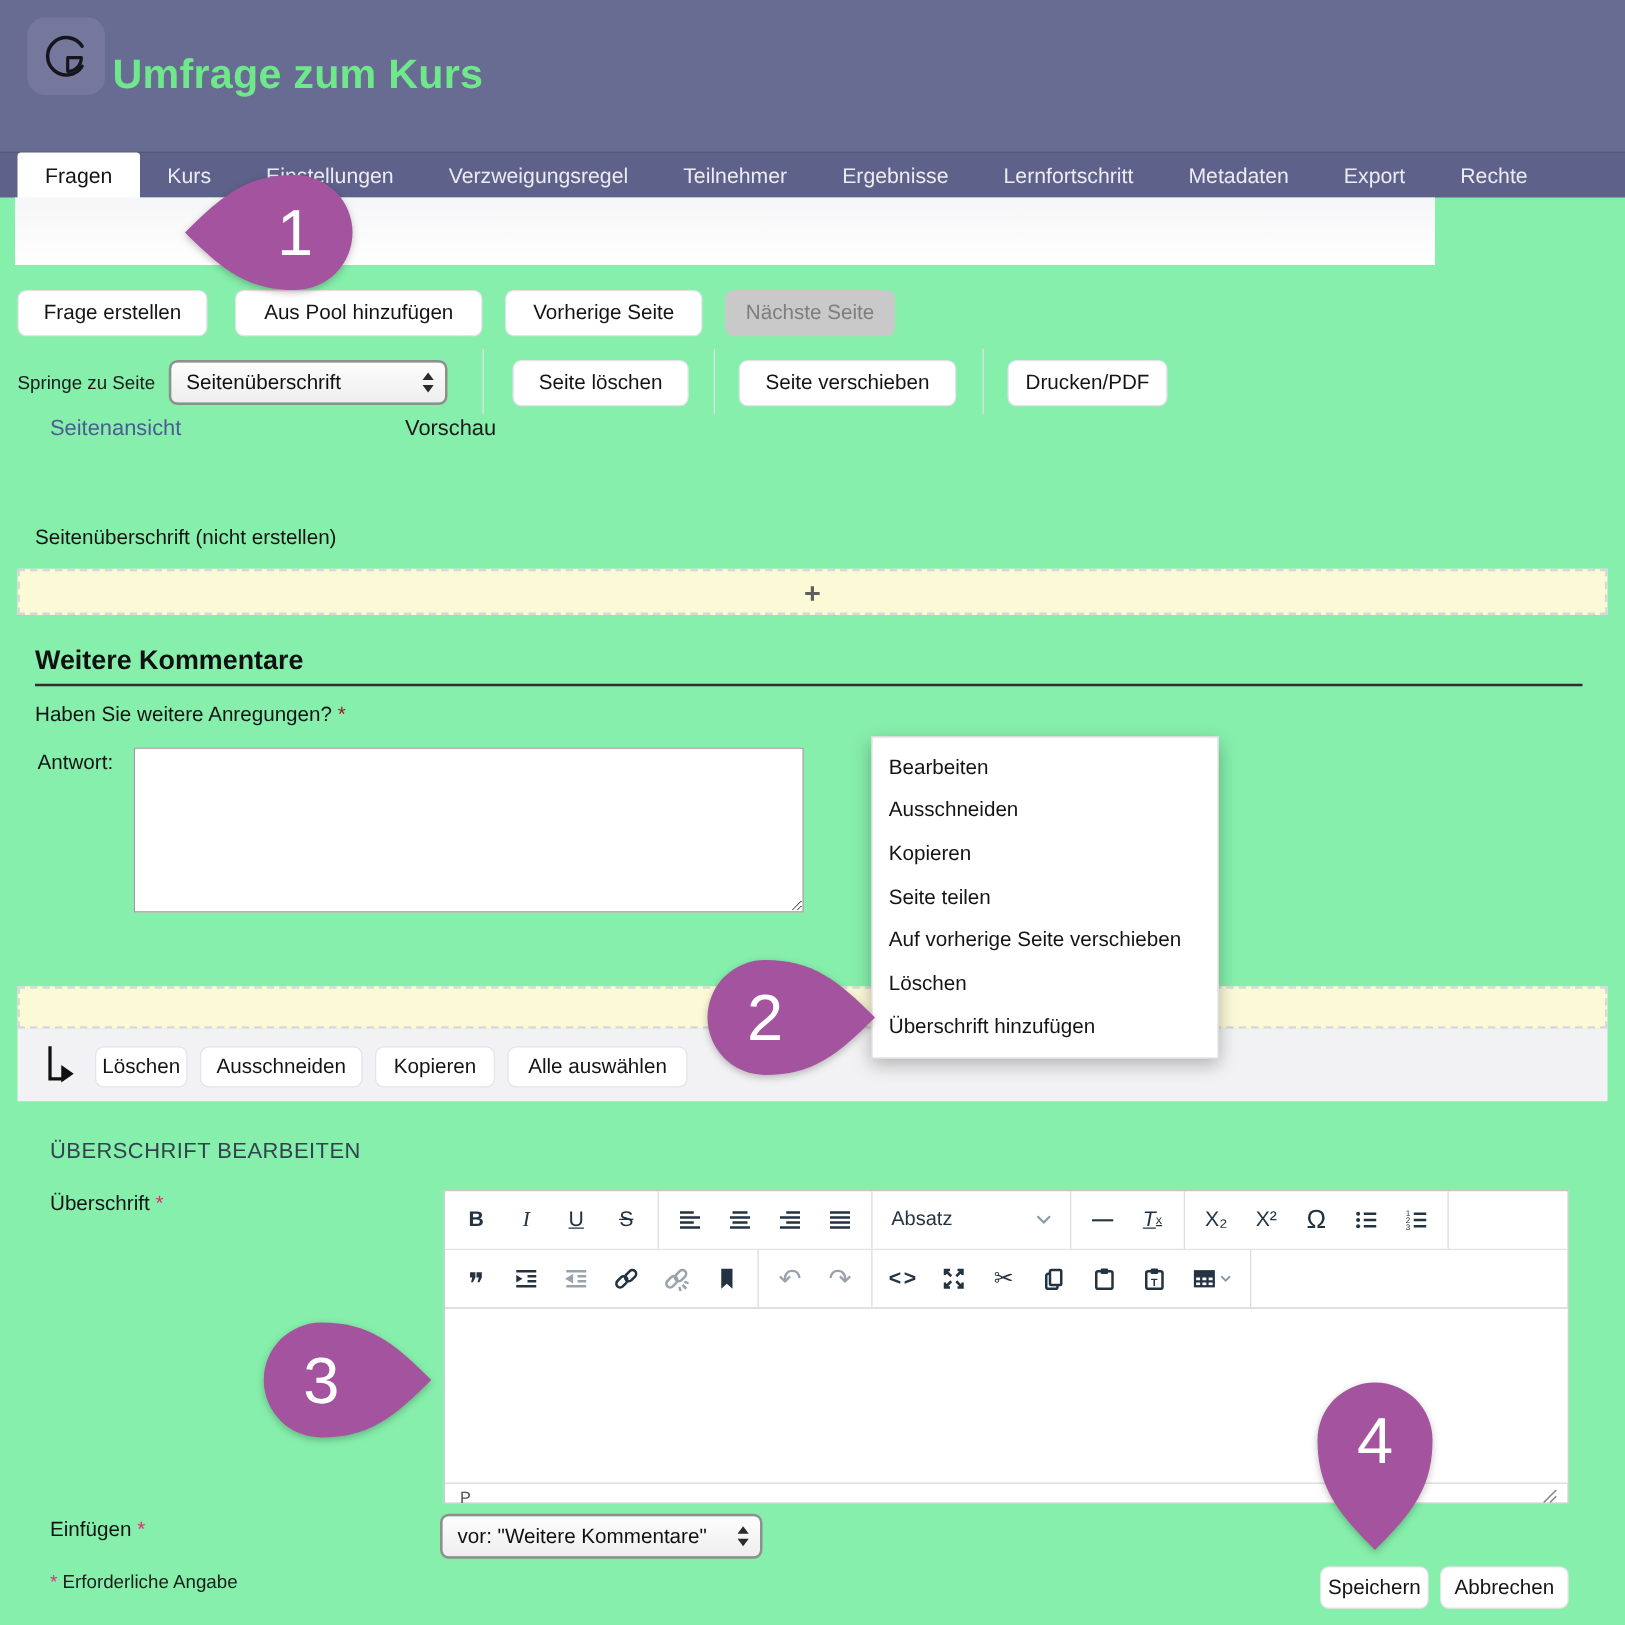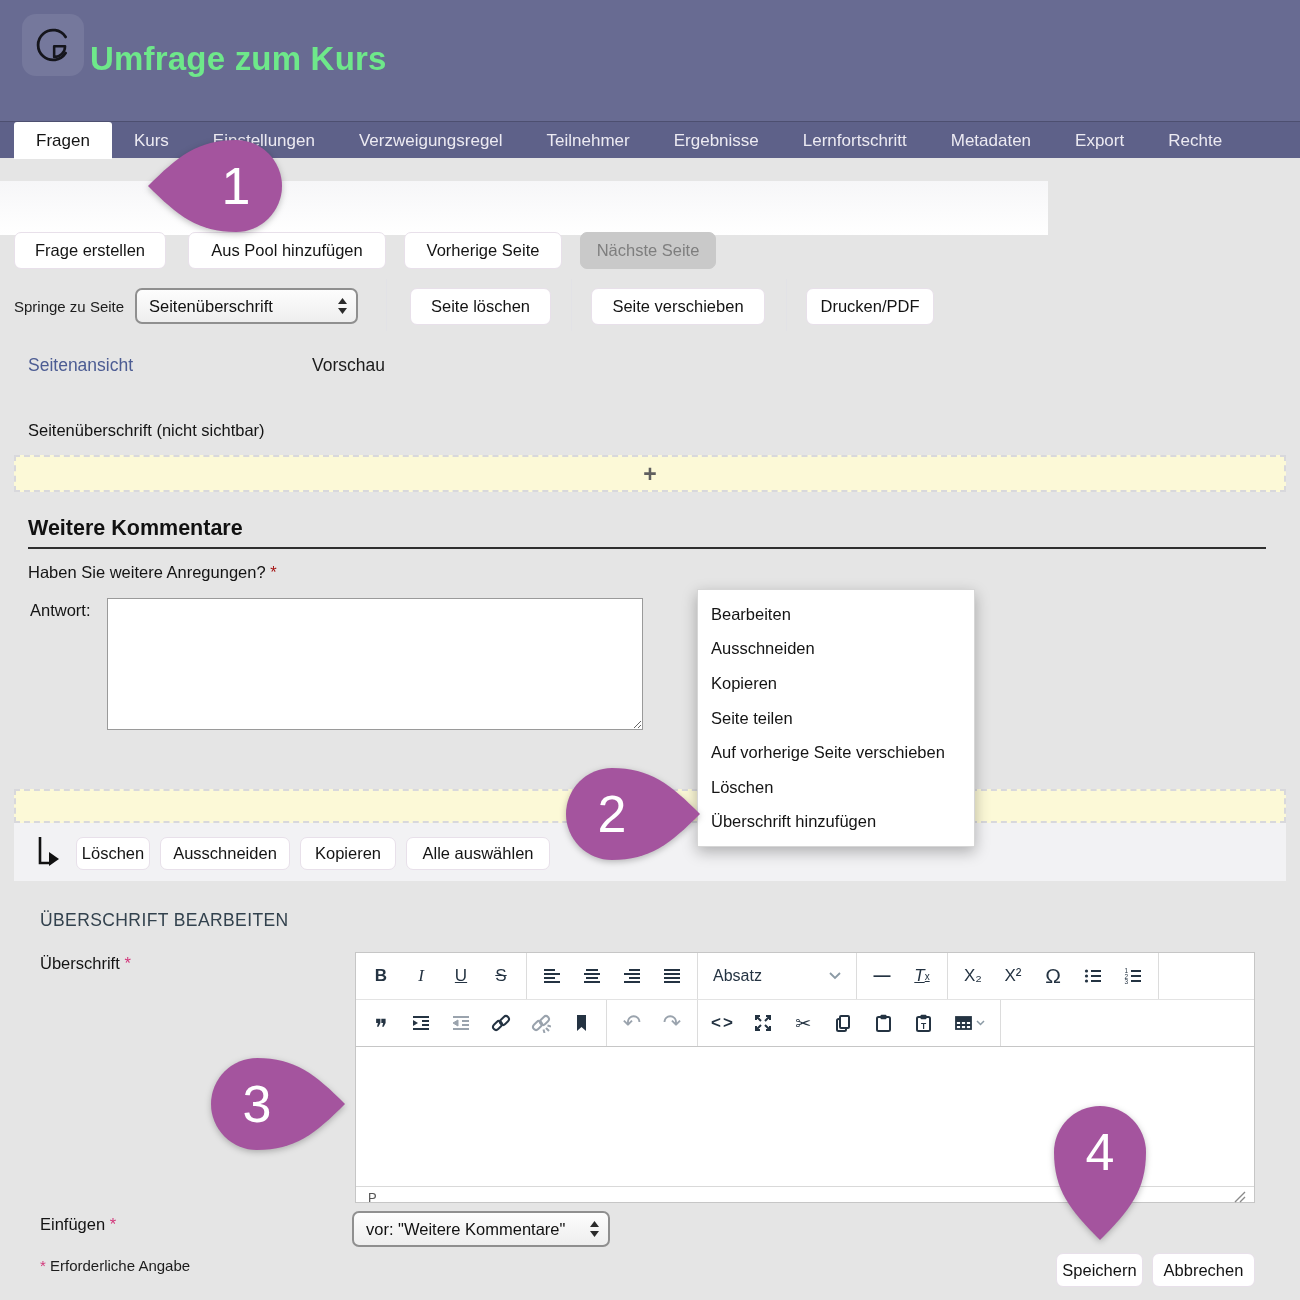--- a/index.html
+++ b/index.html
@@ -1,30 +1,30 @@
 <!DOCTYPE html>
 <html><head>
 <meta charset="utf-8">
 <style>
   * { margin:0; padding:0; box-sizing:border-box; }
   body { font-family:"Liberation Sans","DejaVu Sans",sans-serif; background:#fff; }
-  .canvas { position:relative; width:1300px; height:1300px; background:#e5e5e5; overflow:hidden; }
+  .canvas { position:relative; width:1300px; height:1300px; background:#86efac; overflow:hidden; }
 
   
   .hdr { position:absolute; left:0; top:0; width:1300px; height:121px; background:#686b92; }
   .tabbar { position:absolute; left:0; top:121px; width:1300px; height:37px; background:#5e6189; border-top:1px solid rgba(0,0,0,.18); }
   .logo { position:absolute; left:22px; top:14px; width:62px; height:62px; border-radius:14px; background:#75789c; display:flex; align-items:center; justify-content:center; }
   .apptitle { position:absolute; left:90px; top:40px; font-size:33px; font-weight:700; color:#6ee88a; letter-spacing:.2px; }
 
   .tabs { position:absolute; left:14px; top:0; height:37px; display:flex; align-items:stretch; }
   .tab { display:flex; align-items:center; padding:0 22px; color:#eceaf2; font-size:17px; cursor:default; }
   .tab.active { background:#fff; color:#141414; border-radius:3px 3px 0 0; }
 
   
-  .subrow { position:absolute; left:0; top:158px; width:1048px; height:54px; background:linear-gradient(#f6f6f8,#ffffff);margin-top:23px; }
+  .subrow { position:absolute; left:12px; top:158px; width:1136px; height:54px; background:linear-gradient(#f6f6f8,#ffffff); }
   .linkblue { color:#4c5c93; }
   .subtab { position:absolute; top:174px; font-size:17.5px; }
 
   
   .btn { position:absolute; height:37px; display:flex; align-items:center; justify-content:center; background:#fff;
          border:1px solid #e8e0ea; border-radius:7px; font-size:16.5px; color:#141414; padding:13px 10px; }
   .btn.disabled { background:#c9c9c9; border-color:#c9c9c9; color:#7e7e7e; }
   .lbl { position:absolute; font-size:15px; color:#1c1c1c; }
 
   .mselect { position:absolute; display:flex; align-items:center; justify-content:space-between; gap:8px;
@@ -132,21 +132,21 @@
     </svg>
   </div>
 
   <div class="vdiv" style="left:386px; top:279px; height:52px;"></div>
   <div class="btn" style="left:410px; top:288px; width:141px;">Seite löschen</div>
   <div class="vdiv" style="left:571px; top:279px; height:52px;"></div>
   <div class="btn" style="left:591px; top:288px; width:174px;">Seite verschieben</div>
   <div class="vdiv" style="left:786px; top:279px; height:52px;"></div>
   <div class="btn" style="left:806px; top:288px; width:128px;">Drucken/PDF</div>
 
-  <span class="note" style="left:28px; top:421px;">Seitenüberschrift (nicht sichtbar)</span>
+  <span class="note" style="left:28px; top:421px;">Seitenüberschrift (nicht erstellen)</span>
 
   <div class="ystrip" style="top:455px; height:37px;">
     <span class="plus" style="top:4px;">+</span>
   </div>
 
   <div class="qtitle">Weitere Kommentare</div>
   <div class="qrule"></div>
 
   <span class="note" style="left:28px; top:563px;">
     <span>Haben Sie weitere Anregungen?</span>

